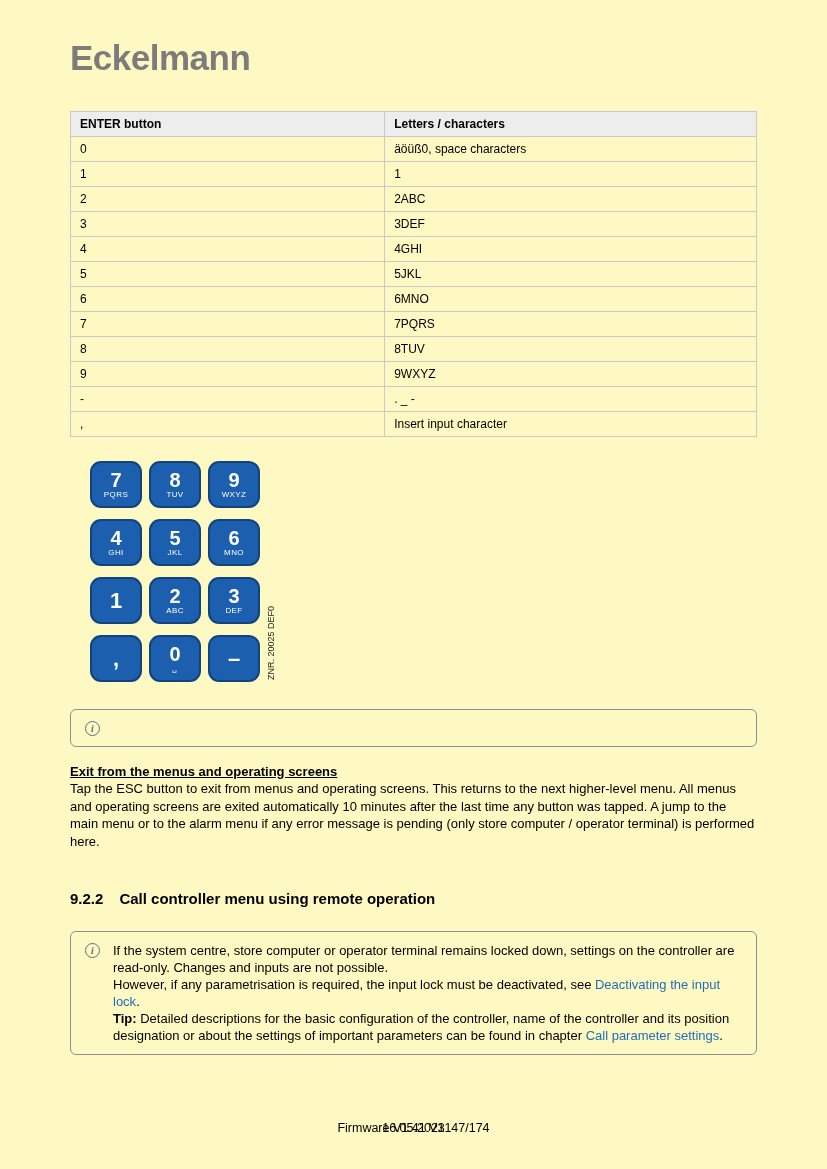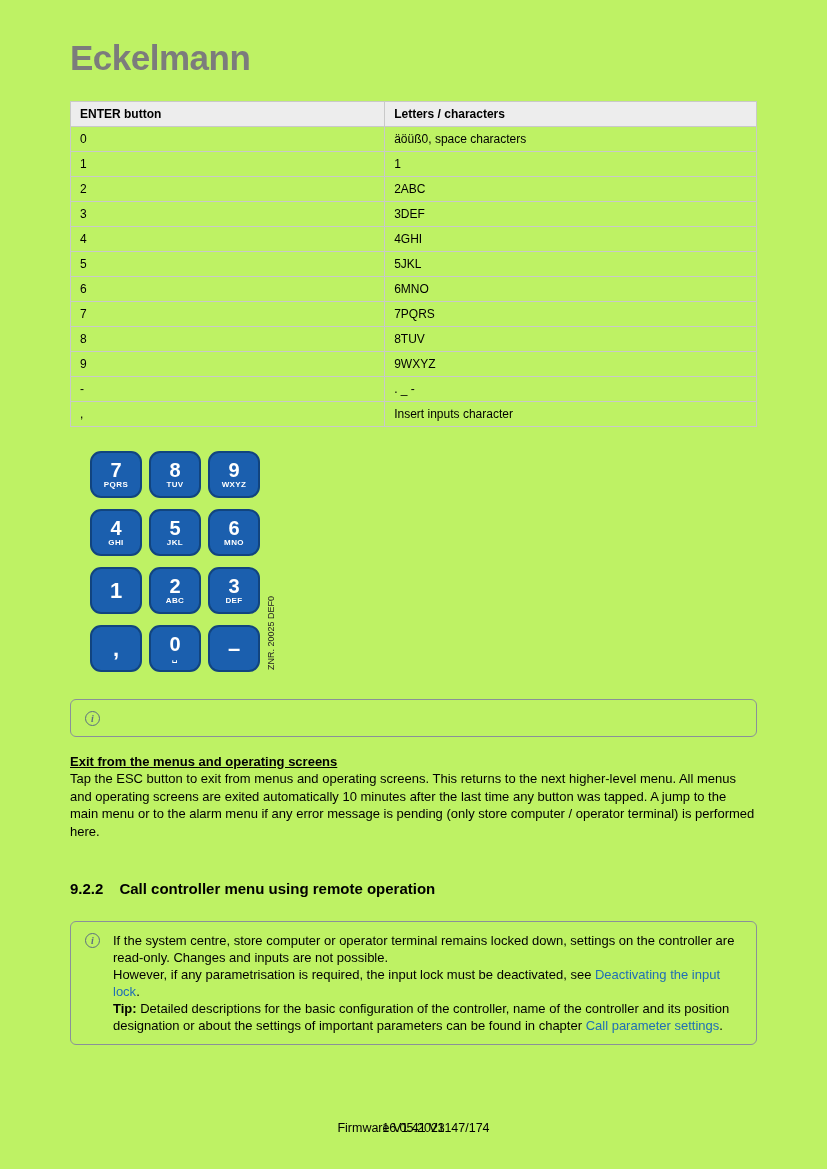--- a/index.html
+++ b/index.html
@@ -2,38 +2,38 @@
 <html><head>
 <meta charset="utf-8">
 <style>
   * { margin: 0; padding: 0; box-sizing: border-box; }
   html, body { background: #ffffff; }
   body { font-family: "Liberation Sans", "DejaVu Sans", sans-serif; color: #000; }
   .page {
     position: relative;
     width: 827px;
     height: 1169px;
-    background: #bef264;
+    background: #fef9c3;
     overflow: hidden;
   }
   .content { padding: 0 70px; }
 
   
   .logo {
     padding-top: 40px;
     font-size: 35px;
     font-weight: bold;
     color: #7c7c7c;
     letter-spacing: -0.5px;
     line-height: 36px;
   }
 
   
   table.charmap {
-    margin-top: 25px;
+    margin-top: 35px;
     width: 100%;
     border-collapse: collapse;
     font-size: 12px;
     padding-left: 40px;
   }
   table.charmap th, table.charmap td {
     border: 1px solid #c9c9c9;
     padding: 5px 9px;
     text-align: left;
     font-weight: normal;
@@ -70,21 +70,21 @@
     align-items: center;
     justify-content: center;
   }
   .key-main {
     font-size: 20px;
     font-weight: bold;
     line-height: 20px;
   }
   .key-sub {
     font-size: 8px;
-    font-weight: bold;
+    font-weight: normal;
     line-height: 9px;
     letter-spacing: 0.4px;
   }
   .key.no-sub .key-main { font-size: 22px; }
   .znr {
     position: absolute;
     left: 176px;
     bottom: 2px;
     font-size: 9px;
     color: #222;
@@ -215,21 +215,21 @@
         <tr>
           <td>9</td>
           <td>9WXYZ</td>
         </tr>
         <tr>
           <td>-</td>
           <td>. _ -</td>
         </tr>
         <tr>
           <td>,</td>
-          <td>Insert inputs character</td>
+          <td>Insert input character</td>
         </tr>
       </tbody>
     </table>
 
     <div class="keypad-wrap">
       <div class="keypad">
         <div class="key">
           <span class="key-main">7</span>
           <span class="key-sub">PQRS</span>
         </div>

